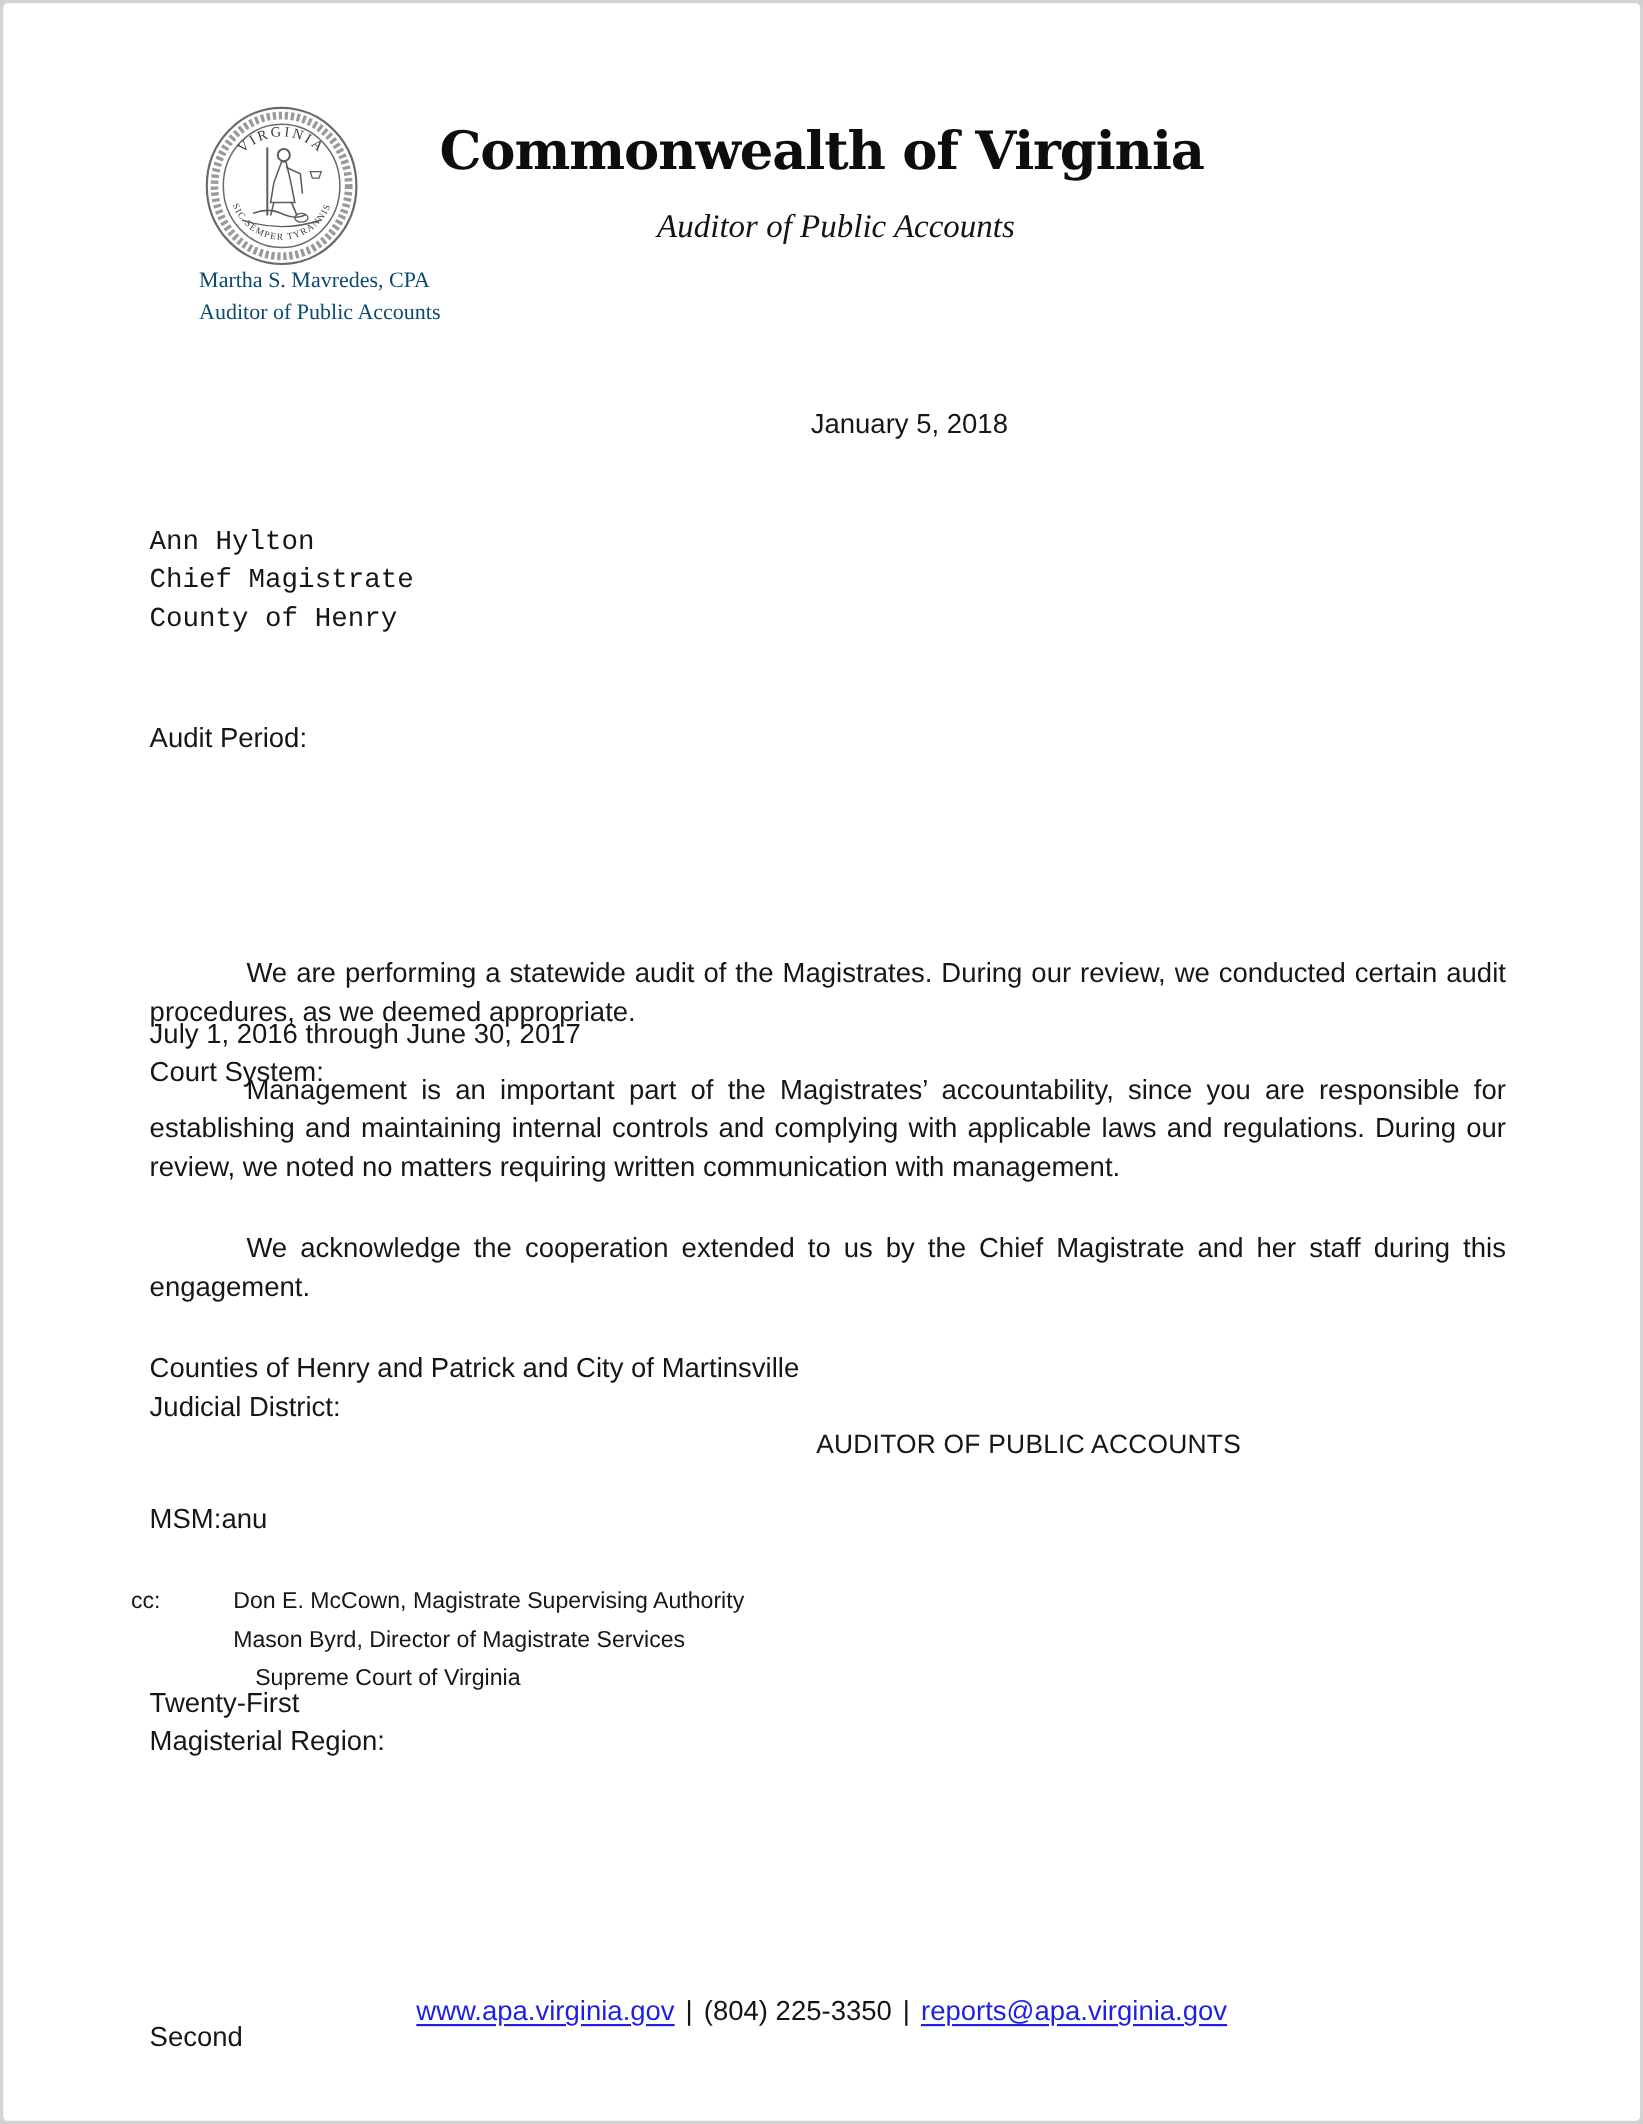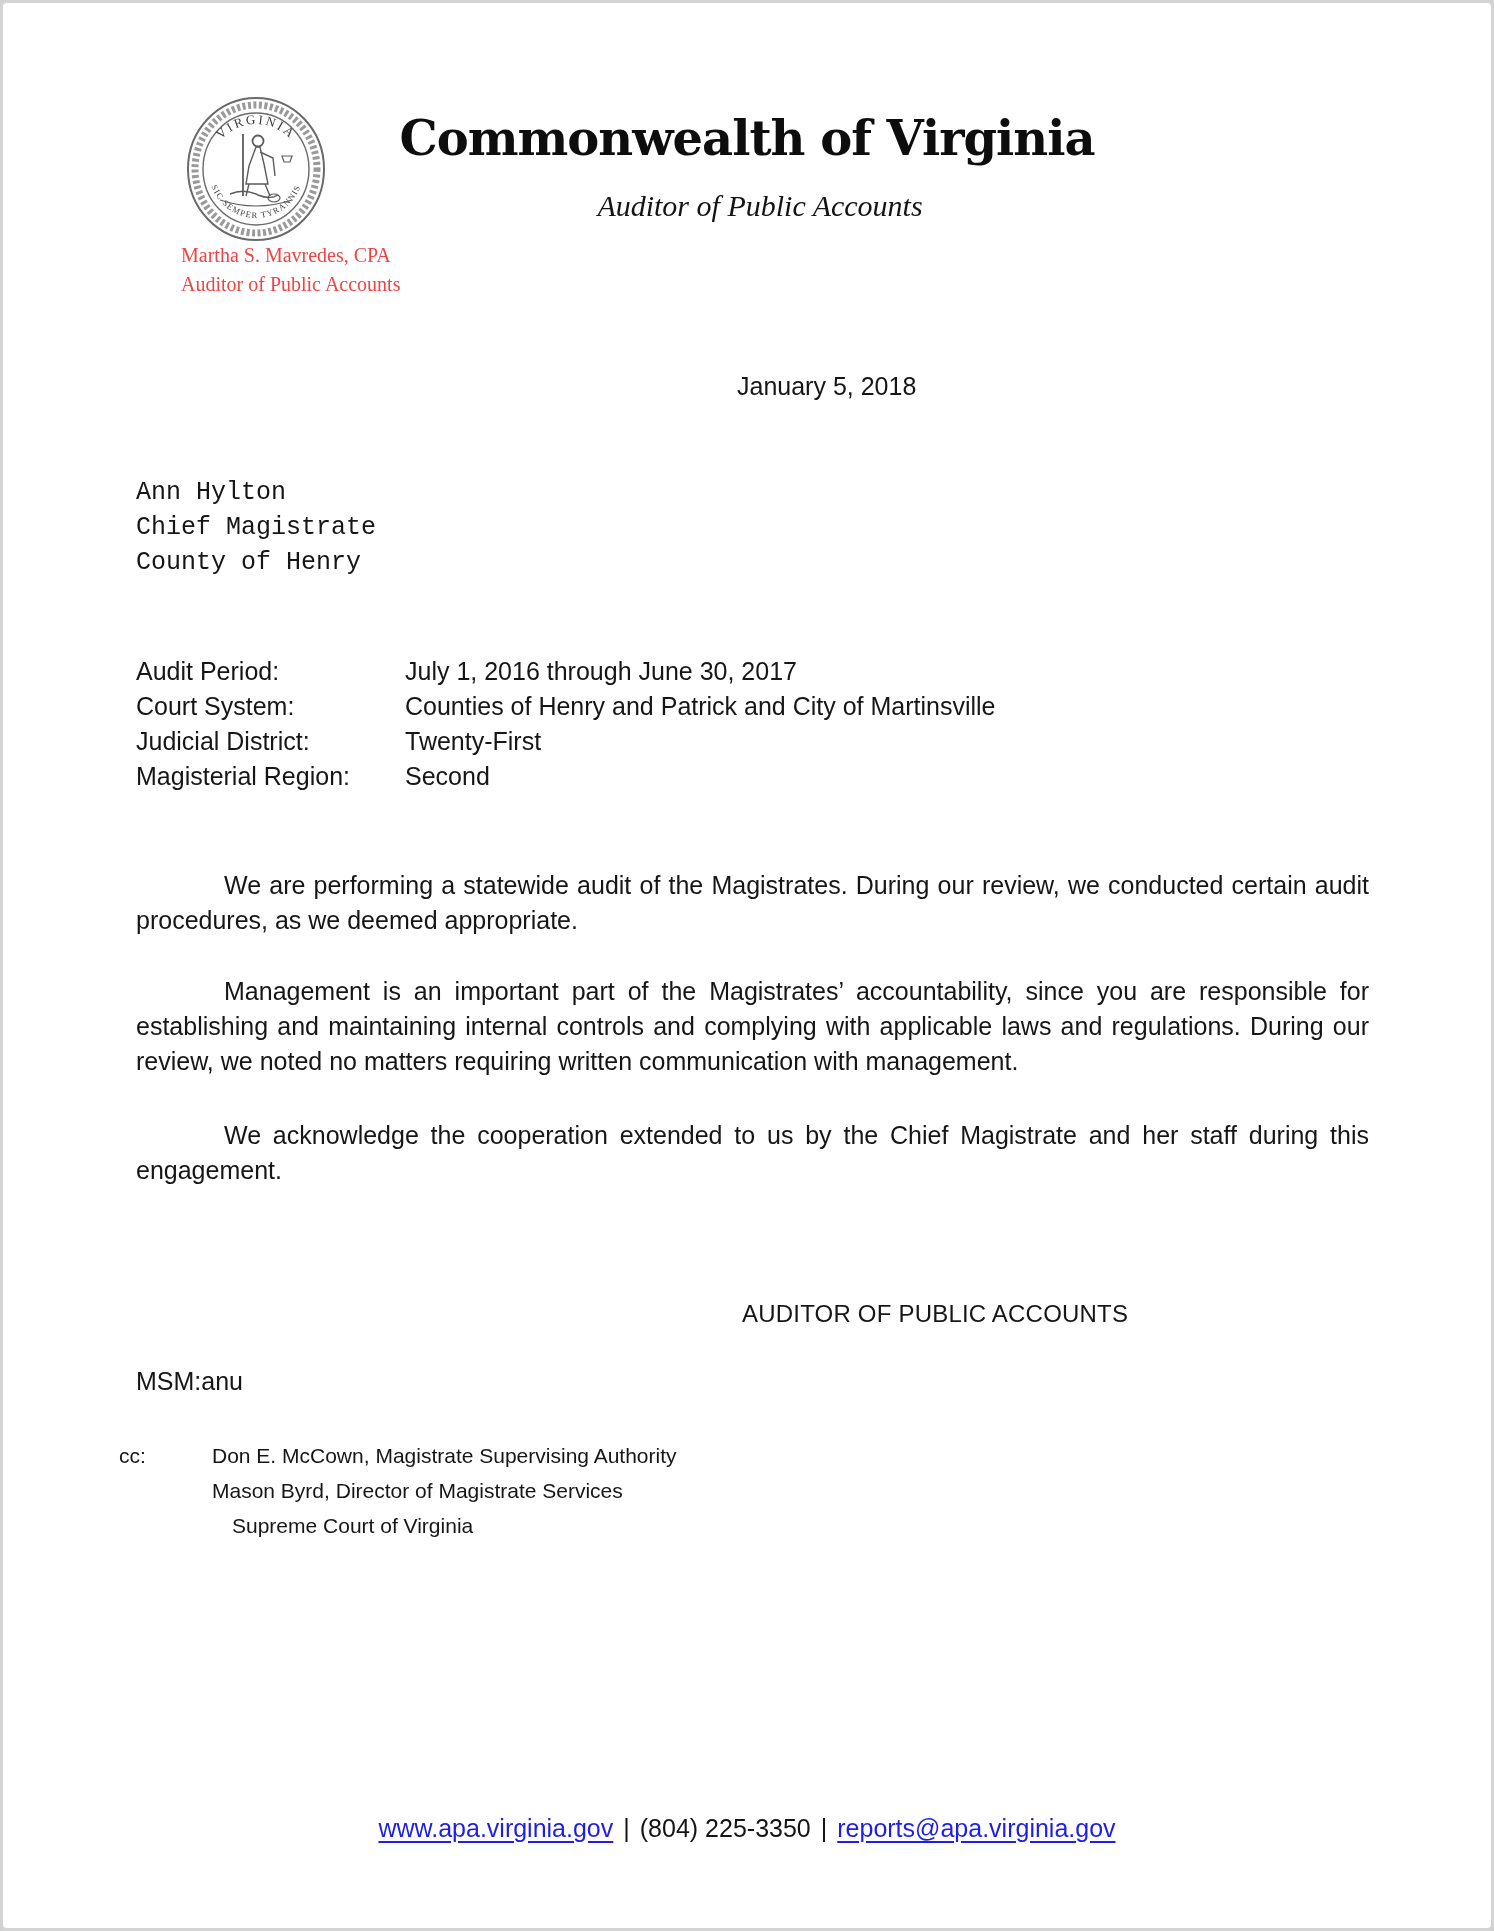--- a/index.html
+++ b/index.html
@@ -15,27 +15,27 @@
     overflow:hidden;
   }
   .abs{position:absolute;}
   
   .seal{left:183px;top:93px;width:140px;height:147px;}
   .lh-title{left:0;right:0;top:108px;text-align:center;
     font-family:"DejaVu Serif", serif;font-weight:700;font-size:48px;line-height:54px;
     letter-spacing:-1px;color:#0d0d0d;}
   .lh-subtitle{left:0;right:0;top:188px;text-align:center;padding-left:26px;
     font-family:"Liberation Serif", serif;font-style:italic;font-size:30px;line-height:30px;color:#141414;}
-  .lh-left{left:178px;top:238px;font-family:"Liberation Serif", serif;font-size:20px;line-height:29px;color:#ef4444;}
+  .lh-left{left:178px;top:238px;font-family:"Liberation Serif", serif;font-size:20px;line-height:29px;color:#0c4a6e;}
   .lh-right{right:179px;top:238px;text-align:right;font-family:"Liberation Serif", serif;font-size:20px;line-height:29px;color:#141414;}
   
   .date{left:734px;top:366px;font-size:25px;line-height:35px;}
   .recipient{left:133px;top:472px;font-size:25px;line-height:35px;font-family:Liberation Mono, monospace;}
   .audit{left:133px;top:651px;font-size:25px;line-height:35px;}
-  .audit-row{display:flex;}
+  .audit-row{display:flex;flex-direction:column;}
   .audit-label{width:269px;flex:0 0 269px;}
   .para{left:133px;width:1233px;text-align:justify;text-indent:88px;
     font-size:25px;line-height:35px;}
   .p1{top:865px;} .p2{top:971px;} .p3{top:1115px;}
   .signature{left:739px;top:1293px;font-size:24px;line-height:35px;letter-spacing:.2px;}
   .reference{left:133px;top:1361px;font-size:25px;line-height:35px;}
   .cc{left:116px;top:1435px;font-size:21px;line-height:35px;display:flex;}
   .cc-label{width:93px;flex:0 0 93px;}
   .cc-extra-indent{padding-left:20px;}
   .footer{left:0;right:0;top:1808px;text-align:center;font-size:25px;line-height:35px;color:#141414;}

